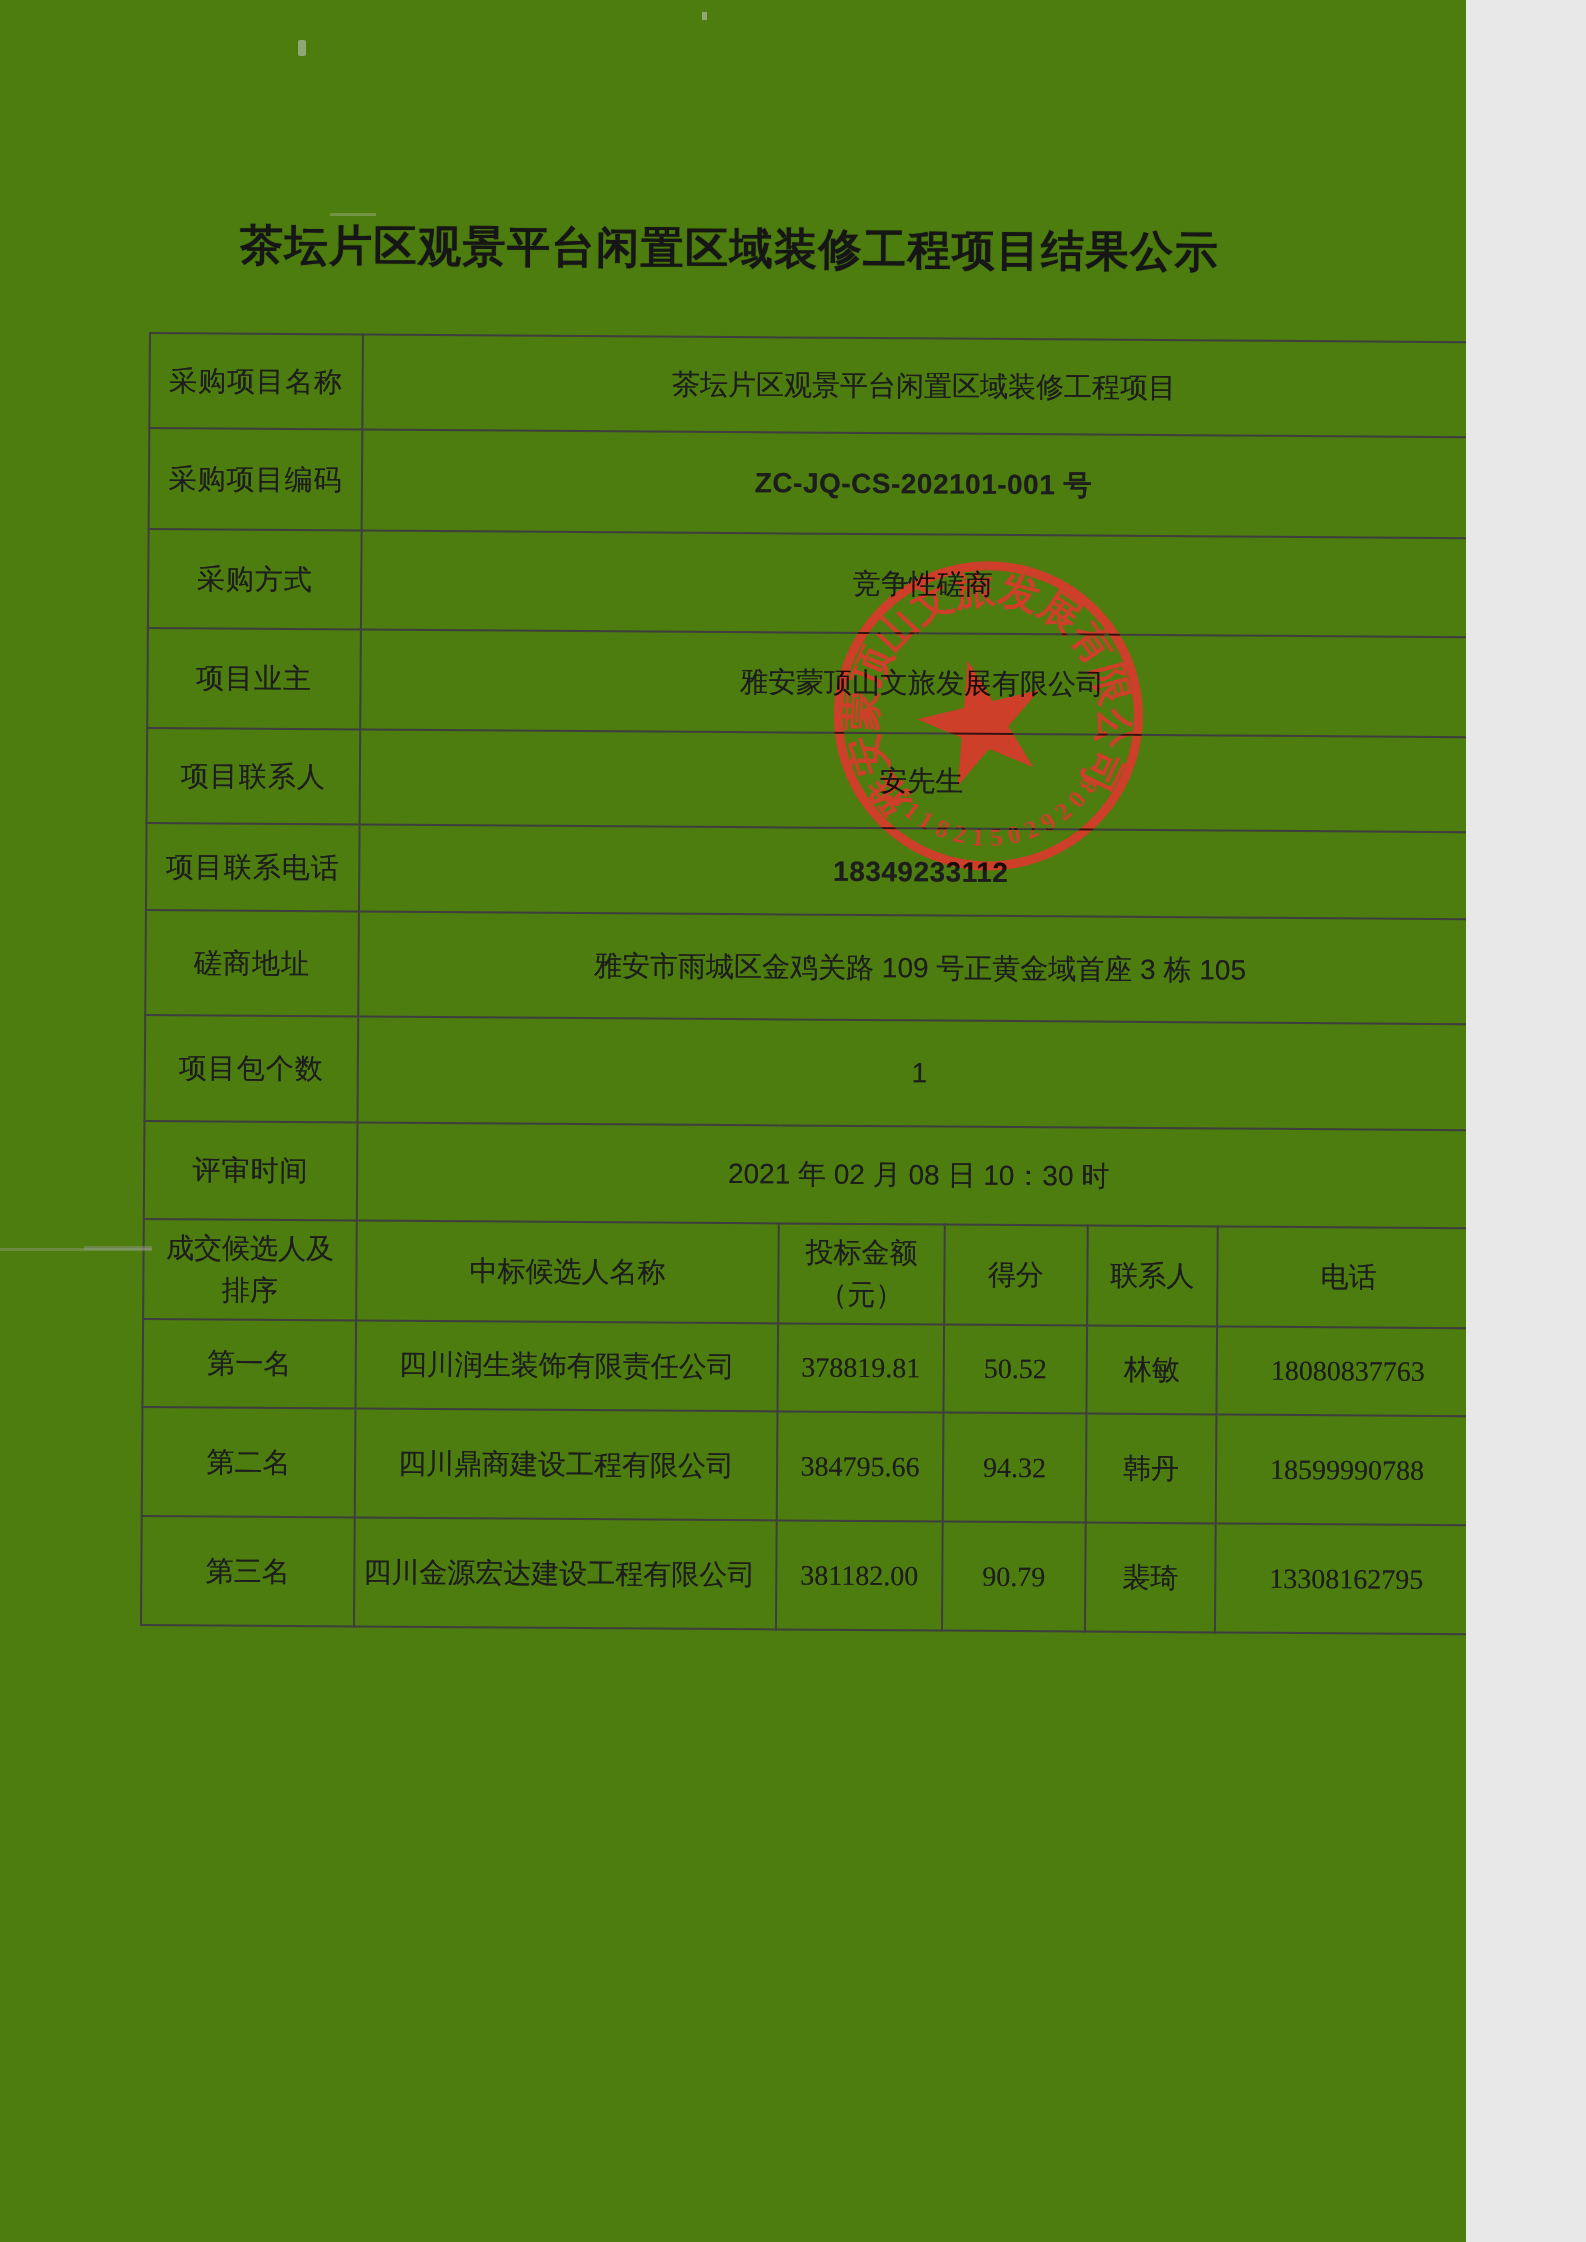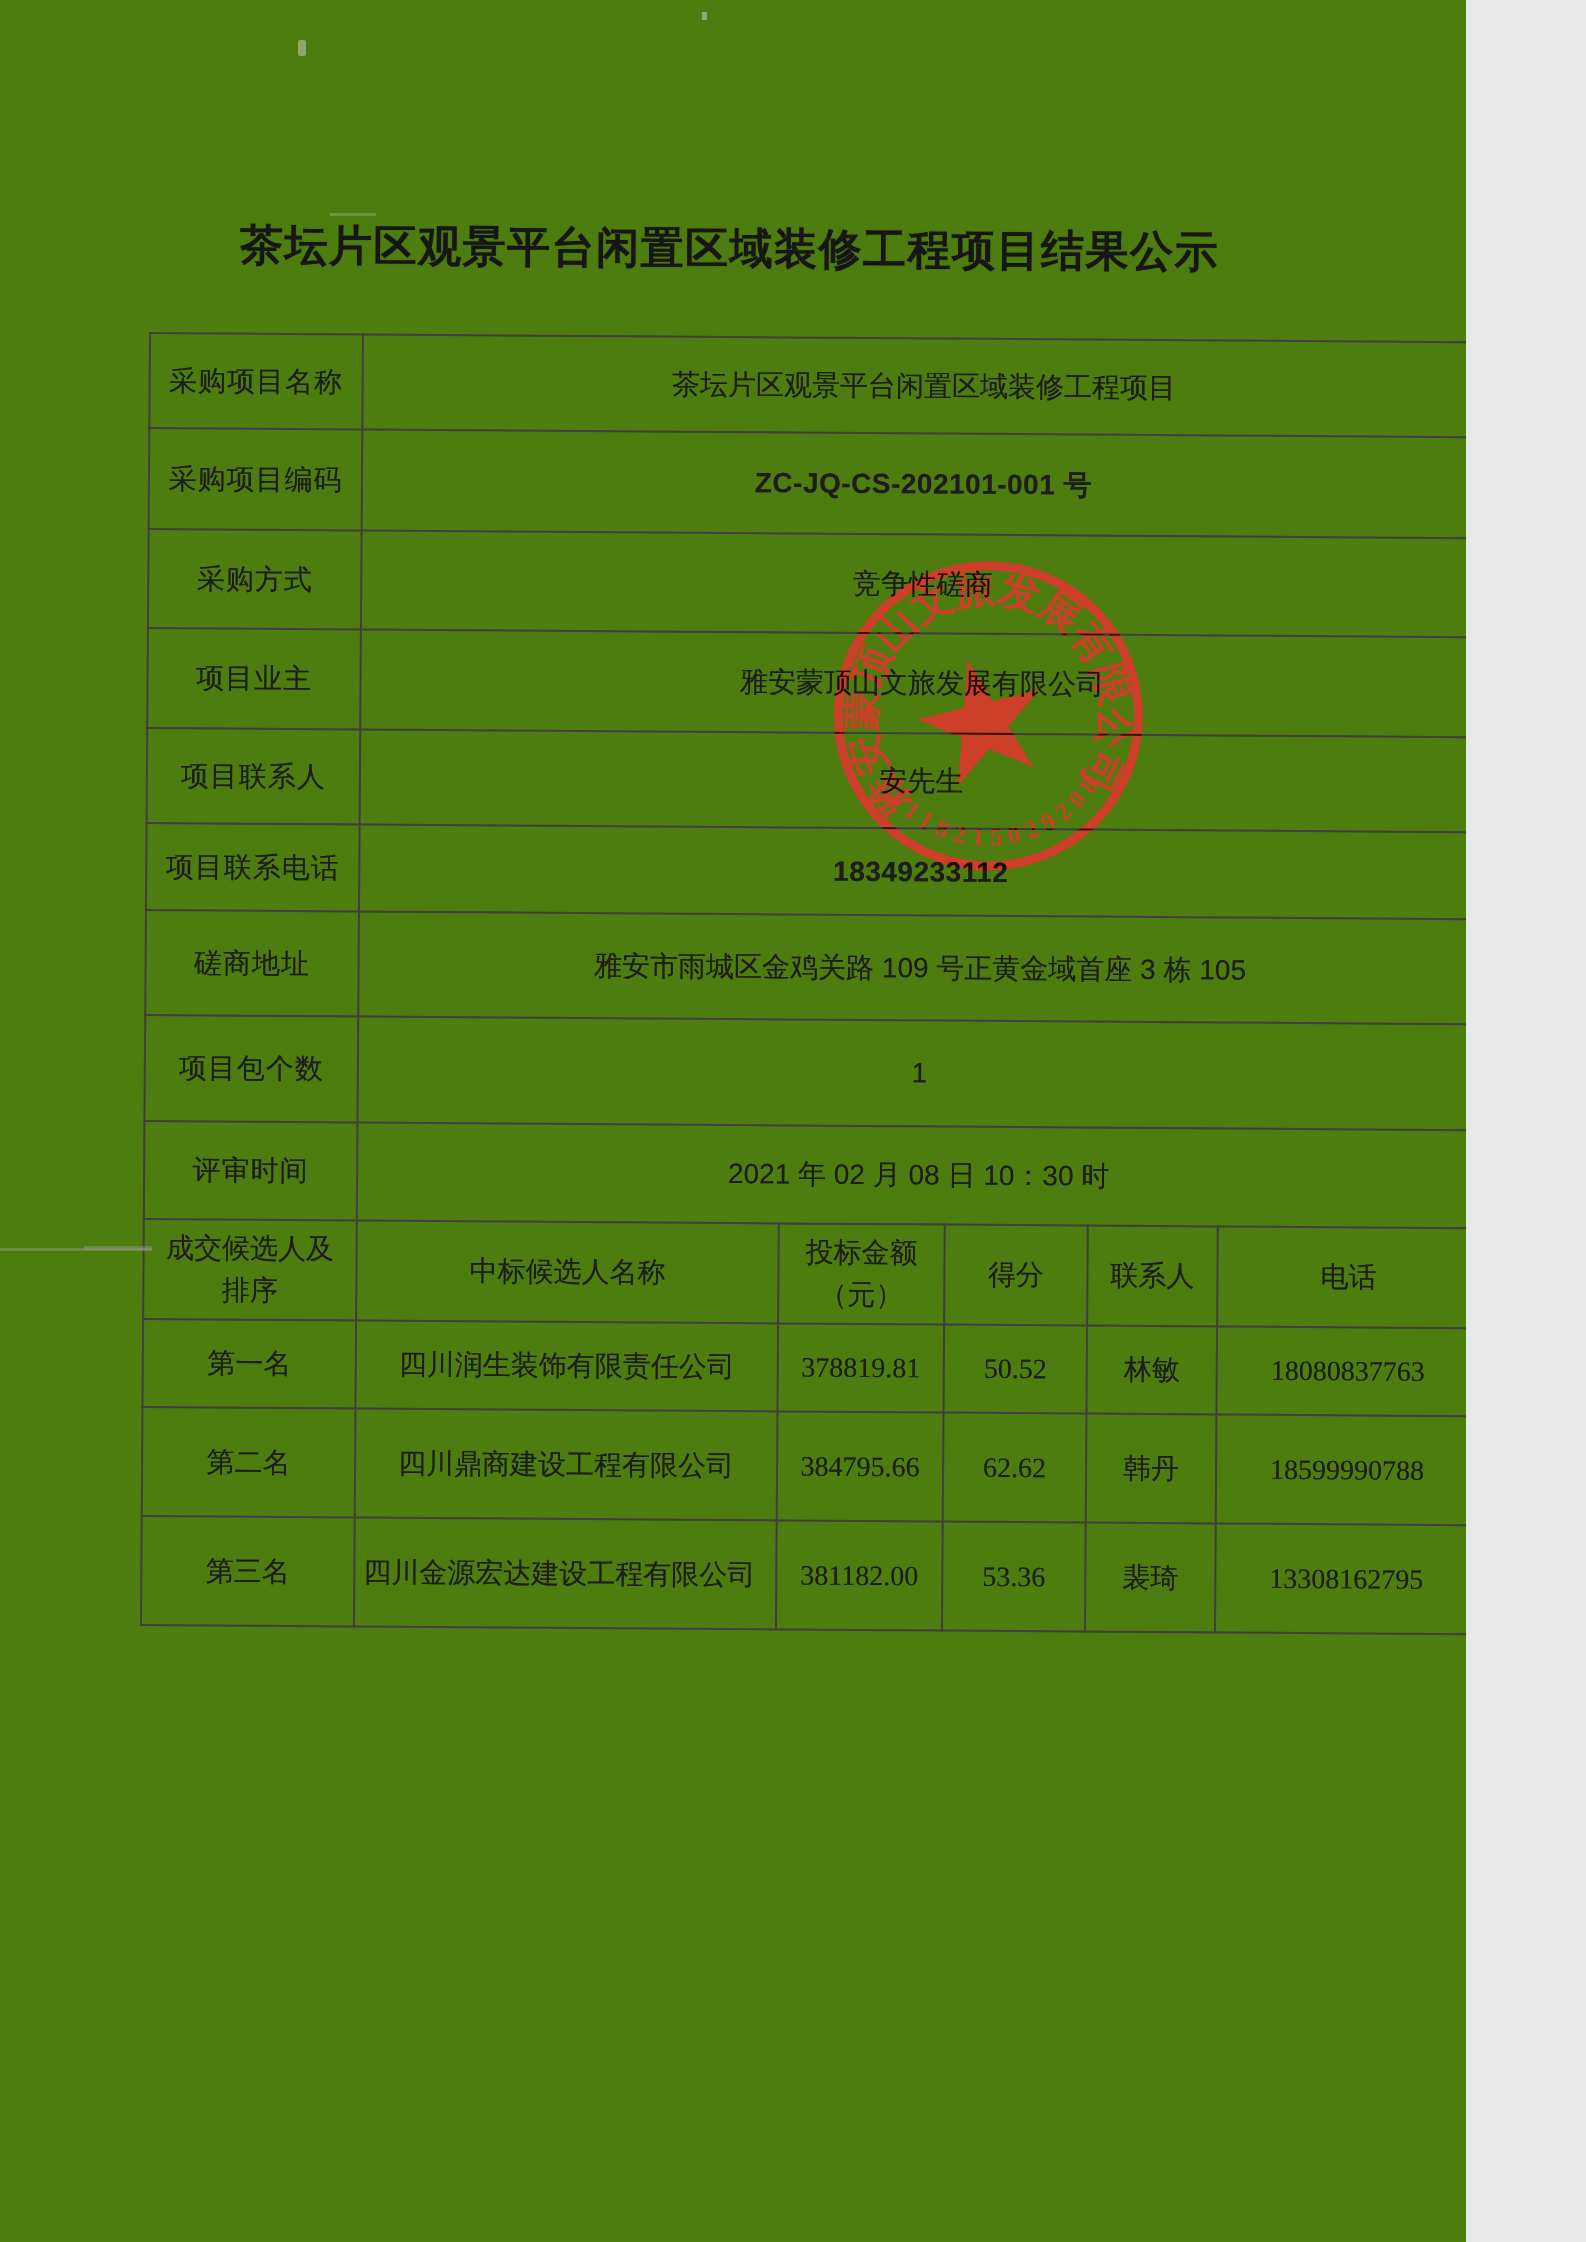--- a/index.html
+++ b/index.html
@@ -158,29 +158,29 @@
           <td class="cname">四川润生装饰有限责任公司</td>
           <td class="cnum">378819.81</td>
           <td class="cnum">50.52</td>
           <td class="crank">林敏</td>
           <td class="cnum">18080837763</td>
         </tr>
         <tr class="r12">
           <td class="crank">第二名</td>
           <td class="cname">四川鼎商建设工程有限公司</td>
           <td class="cnum">384795.66</td>
-          <td class="cnum">62.62</td>
+          <td class="cnum">94.32</td>
           <td class="crank">韩丹</td>
           <td class="cnum">18599990788</td>
         </tr>
         <tr class="r13">
           <td class="crank">第三名</td>
           <td class="cname align-left">四川金源宏达建设工程有限公司</td>
           <td class="cnum">381182.00</td>
-          <td class="cnum">53.36</td>
+          <td class="cnum">90.79</td>
           <td class="crank">裴琦</td>
           <td class="cnum">13308162795</td>
         </tr>
       </tbody>
     </table>
 
     <svg class="seal" viewBox="-175 -175 350 350" xmlns="http://www.w3.org/2000/svg" xmlns:xlink="http://www.w3.org/1999/xlink">
       <defs>
         <path id="arcTop" d="M -79.9 79.9 A 113 113 0 1 1 79.9 79.9" fill="none"></path>
         <path id="arcBottom" d="M -117.8 54.9 A 130 130 0 0 0 117.8 54.9" fill="none"></path>

